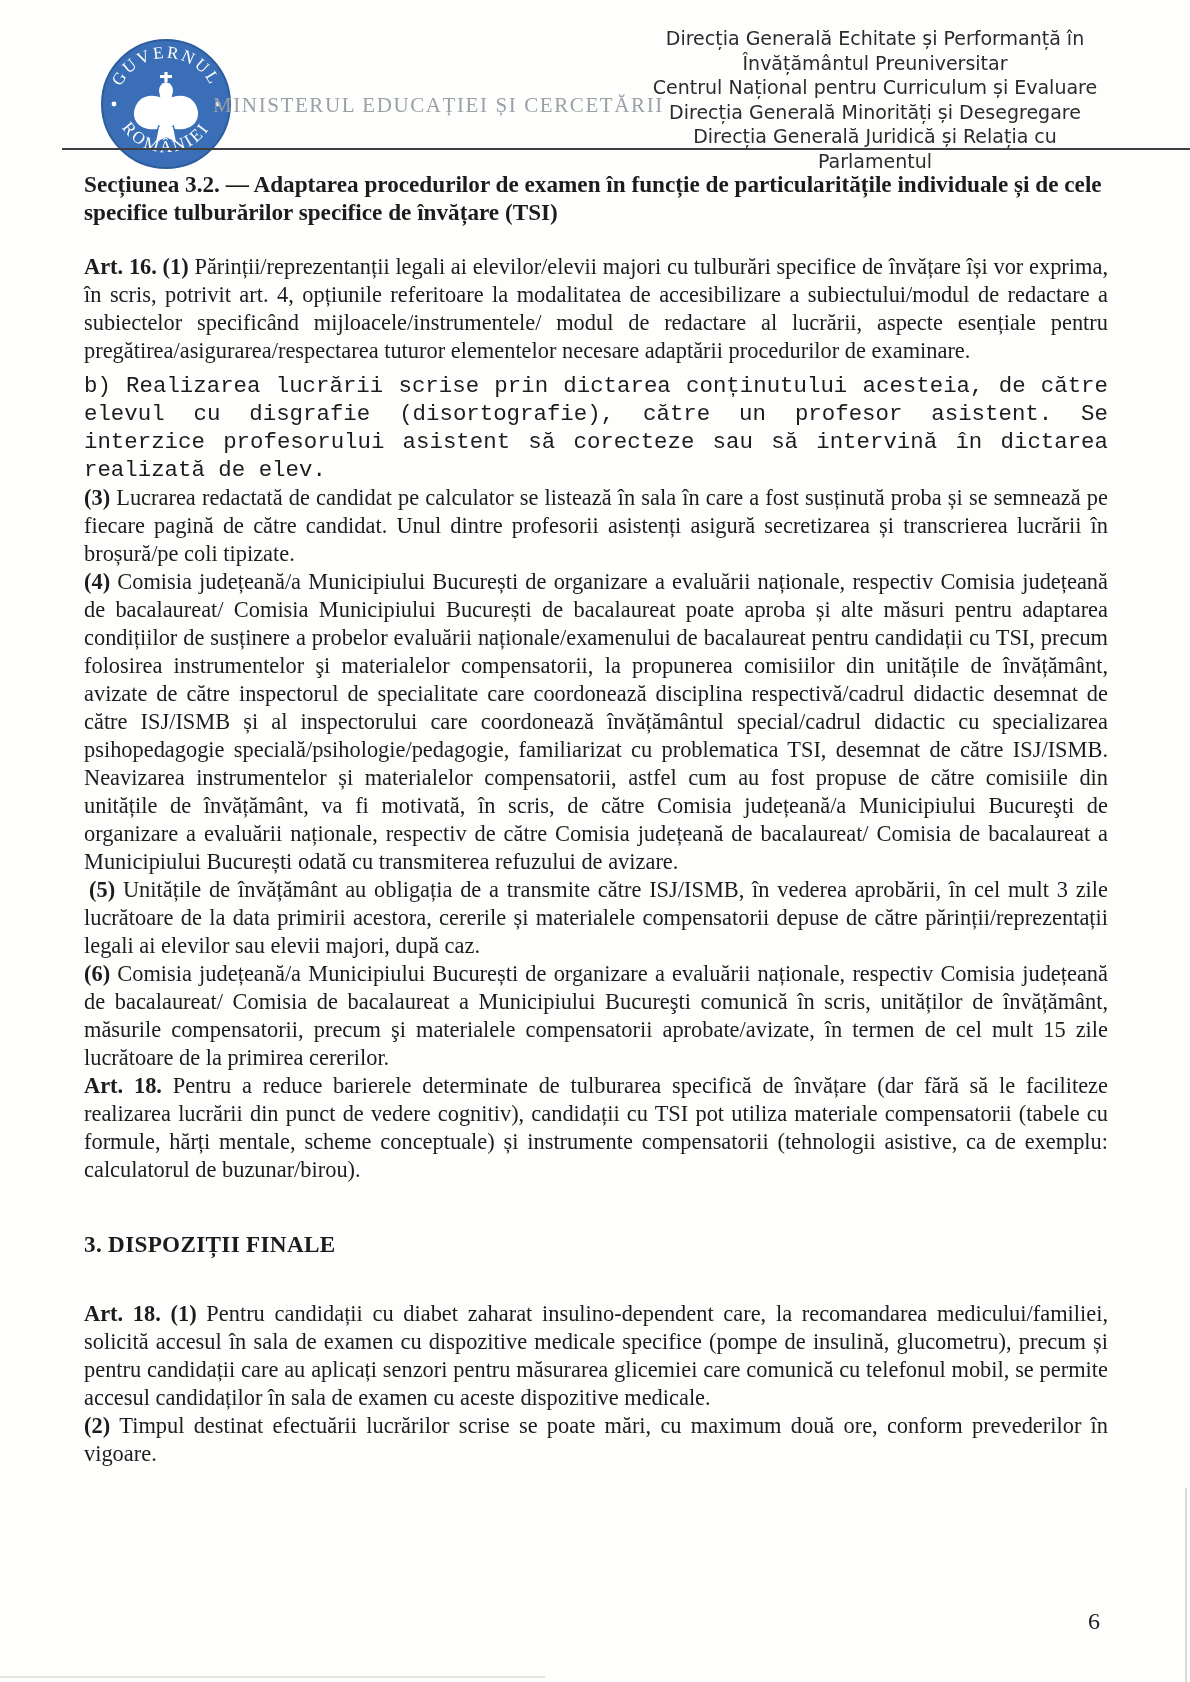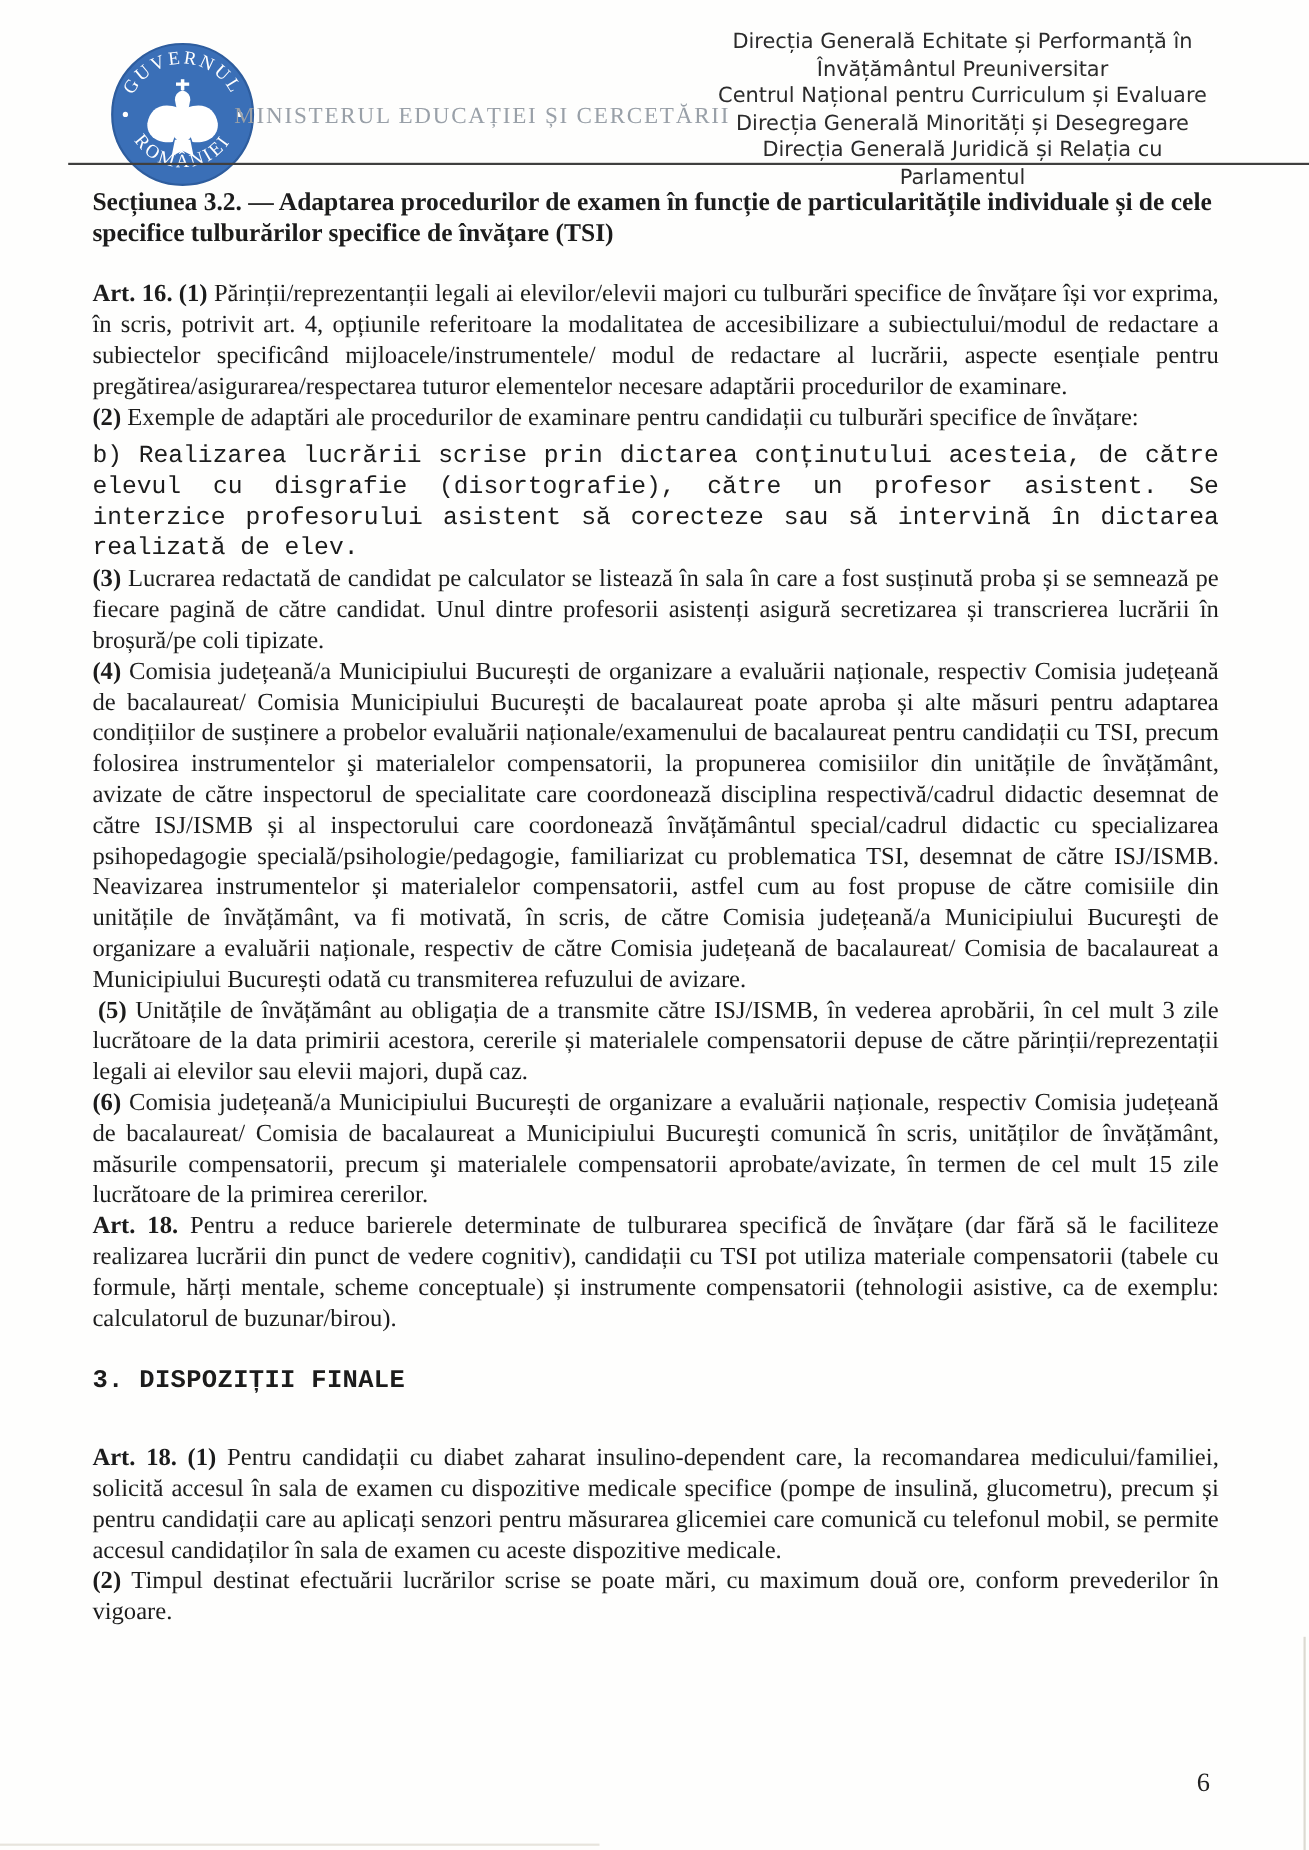--- a/index.html
+++ b/index.html
@@ -38,21 +38,21 @@
     position:absolute;left:84px;top:160px;width:1024px;
     font-size:22.4px;line-height:28px;
     text-align:justify;
   }
   .doc h1{
     font-size:23.2px;line-height:28px;font-weight:bold;
     margin:10px 0 27px 0;text-align:left;
   }
   .doc h2{
     font-size:23.2px;line-height:28px;font-weight:bold;
-    margin:29px 0 42px 0;text-align:left;letter-spacing:.3px;font-family:Liberation Mono, monospace;
+    margin:46px 0 42px 0;text-align:left;letter-spacing:.3px;
   }
   .doc p{margin:0;}
   .doc p b::after{content:" ";}
   .p-gap{margin-top:7px !important;font-family:Liberation Mono, monospace;}
   .p-sp{text-indent:5px;}
   
   .page-number{
     position:absolute;left:1088px;top:1608px;
     font-size:24px;color:#222;
   }
@@ -114,21 +114,20 @@
   </div>
 
   <div class="rule"></div>
 
   <main class="doc">
 
     <h1>Secțiunea 3.2. — Adaptarea procedurilor de examen în funcție de particularitățile individuale și de cele specifice tulburărilor specifice de învățare (TSI)</h1>
 
     <p><b>Art. 16. (1)</b><span>Părinții/reprezentanții legali ai elevilor/elevii majori cu tulburări specifice de învățare își vor exprima, în scris, potrivit art. 4, opțiunile referitoare la modalitatea de  accesibilizare a subiectului/modul de redactare a subiectelor specificând mijloacele/instrumentele/ modul de redactare al lucrării, aspecte esențiale pentru pregătirea/asigurarea/respectarea tuturor elementelor necesare adaptării procedurilor de examinare.</span></p>
 
-    <p><b>(2)</b><span>Exemple de adaptări ale procedurilor de examinare pentru candidații cu tulburări specifice de învățare:</span></p>
 
 
     <p class="p-gap"><span>b) Realizarea lucrării scrise prin dictarea conținutului acesteia, de către elevul cu disgrafie (disortografie), către un profesor asistent. Se interzice profesorului asistent să corecteze sau să intervină în dictarea realizată de elev.</span></p>
 
     <p><b>(3)</b><span>Lucrarea redactată de candidat pe calculator se listează în sala în care a fost susținută proba și se semnează pe fiecare pagină de către candidat. Unul dintre profesorii asistenți asigură secretizarea și transcrierea lucrării în broșură/pe coli tipizate.</span></p>
 
     <p><b>(4)</b><span>Comisia județeană/a Municipiului București de organizare a evaluării naționale, respectiv Comisia județeană de bacalaureat/ Comisia Municipiului București de bacalaureat  poate aproba și alte măsuri pentru adaptarea condițiilor de susținere a probelor evaluării naționale/examenului de bacalaureat pentru candidații cu TSI, precum folosirea instrumentelor şi materialelor compensatorii, la propunerea comisiilor din unitățile de învățământ, avizate de către inspectorul de specialitate care coordonează disciplina respectivă/cadrul didactic desemnat de către ISJ/ISMB și al inspectorului care coordonează învățământul special/cadrul didactic cu specializarea psihopedagogie specială/psihologie/pedagogie, familiarizat cu problematica TSI, desemnat de către ISJ/ISMB. Neavizarea instrumentelor și materialelor compensatorii, astfel cum au fost propuse de către comisiile din unitățile de învățământ, va fi motivată, în scris, de către Comisia județeană/a Municipiului Bucureşti de organizare a evaluării naționale, respectiv  de către Comisia județeană de bacalaureat/ Comisia de bacalaureat  a Municipiului București odată cu transmiterea refuzului de avizare.</span></p>
 
     <p class="p-sp"><b>(5)</b><span>Unitățile de învățământ au obligația de a transmite către ISJ/ISMB, în vederea aprobării, în cel mult 3 zile lucrătoare de la data primirii acestora, cererile și materialele compensatorii depuse de către părinții/reprezentații legali ai elevilor sau elevii majori, după caz.</span></p>
 

